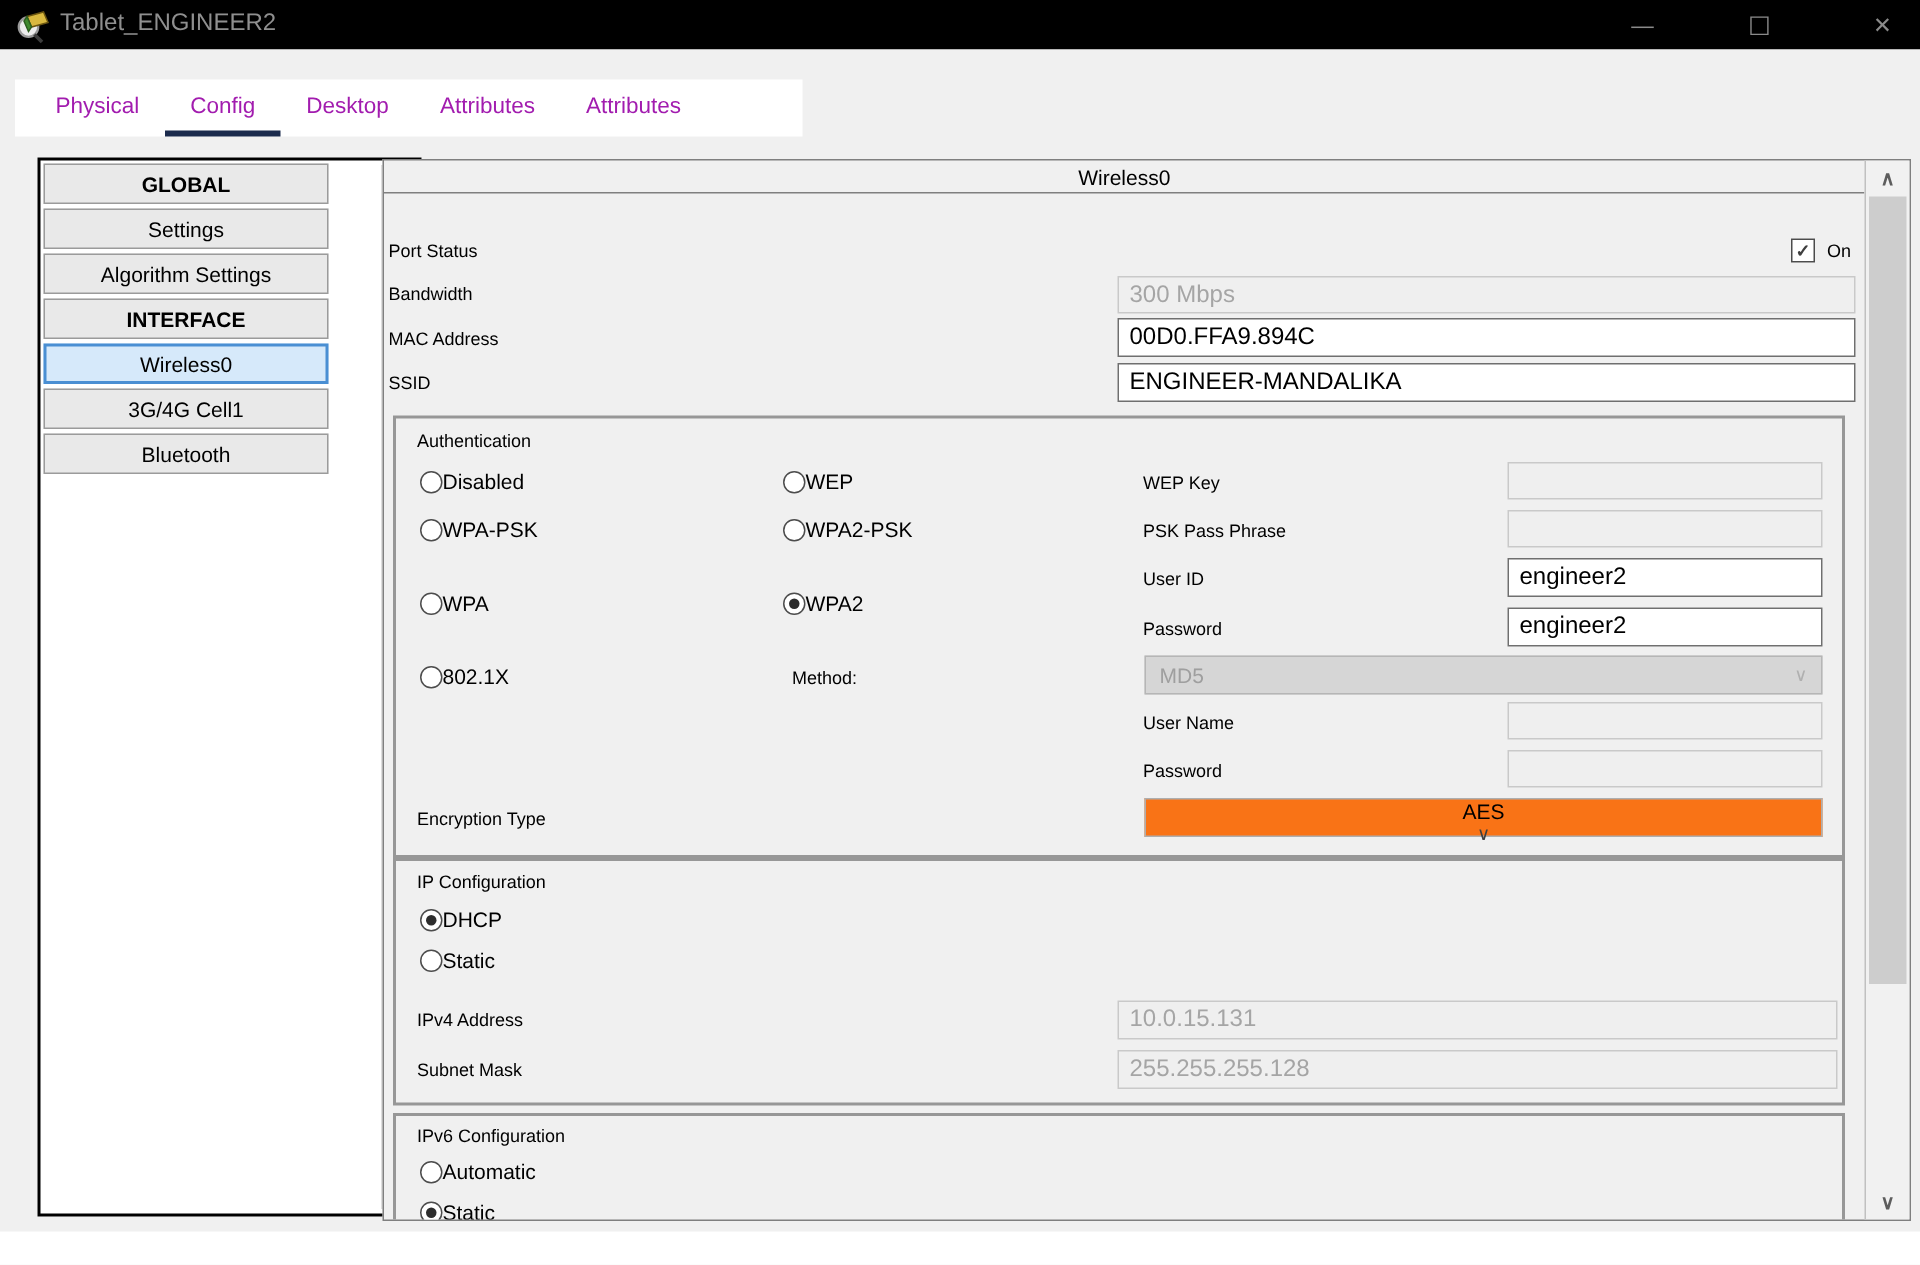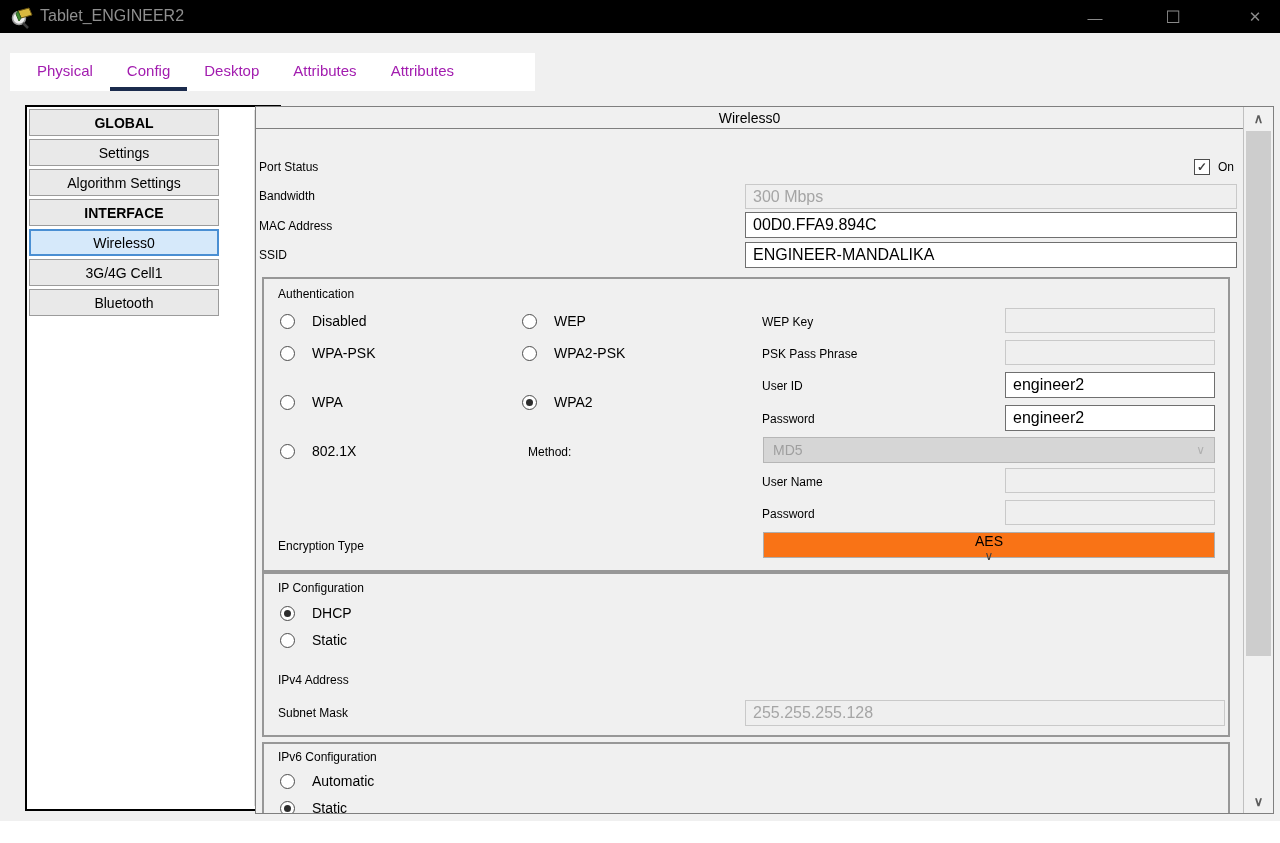--- a/index.html
+++ b/index.html
@@ -56,21 +56,21 @@
   .combo { position:absolute; height:26px; padding:0 9px; font-size:14px;
            display:flex; align-items:center; justify-content:space-between; }
   .combo.dis { background:#d6d6d6; border:1px solid #b6b6b6; color:#9f9f9f; }
   .combo.en  { background:#f97316; border:1px solid #aeaeae; color:#000;flex-direction:column; }
   .combo .chev { font-size:12px; }
   .combo.dis .chev { color:#b0b0b0; }
   .combo.en  .chev { color:#3f3f3f; }
 
   .group { position:absolute; border:2px solid #979797; }
 
-  .radio-row { position:absolute; display:flex; align-items:center; gap:17px;
+  .radio-row { position:absolute; display:flex; align-items:center; gap:0;
                font-size:14px; color:#000; white-space:nowrap; }
   .radio { width:15px; height:15px; border:1px solid #4c4c4c; border-radius:50%;
            background:#fff; position:relative; flex:0 0 auto; }
   .radio-row.selected .radio::after { content:""; position:absolute; inset:3px;
            border-radius:50%; background:#2d2d2d; }
 
   .checkbox { position:absolute; width:16px; height:16px; background:#fff;
               border:1px solid #4c4c4c; display:flex; align-items:center;
               justify-content:center; font-size:12px; color:#3f3f3f; font-weight:bold; }
 </style>
@@ -205,20 +205,21 @@
     <div class="lbl" style="left:14px; top:7px">IP Configuration</div>
     <div class="radio-row selected" style="left:16px; top:31px">
       <span class="radio"></span>
       <span>DHCP</span>
     </div>
     <div class="radio-row" style="left:16px; top:58px">
       <span class="radio"></span>
       <span>Static</span>
     </div>
     <div class="lbl" style="left:14px; top:99px">IPv4 Address</div>
+    <div class="field dis" style="left:481px; top:93px; width:480px; height:26px">10.0.15.131</div>
     <div class="lbl" style="left:14px; top:132px">Subnet Mask</div>
     <div class="field dis" style="left:481px; top:126px; width:480px; height:26px">255.255.255.128</div>
   </div>
 
   <div class="group" style="left:6px; top:635px; width:968px; height:84px">
     <div class="lbl" style="left:14px; top:6px">IPv6 Configuration</div>
     <div class="radio-row" style="left:16px; top:29px">
       <span class="radio"></span>
       <span>Automatic</span>
     </div>

